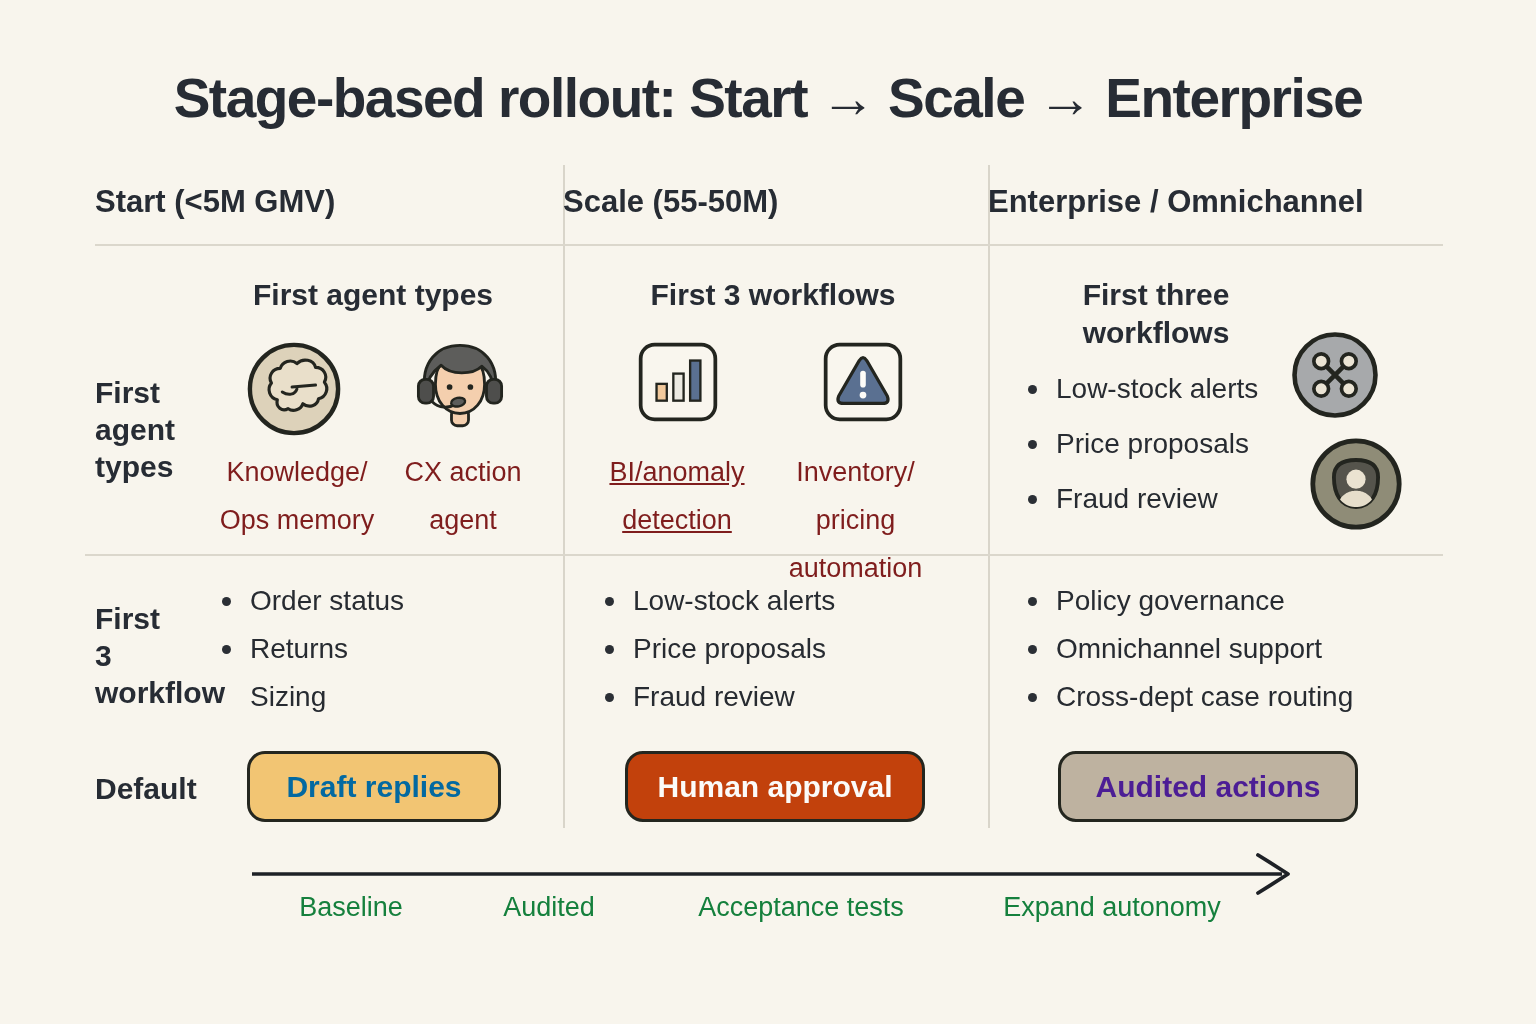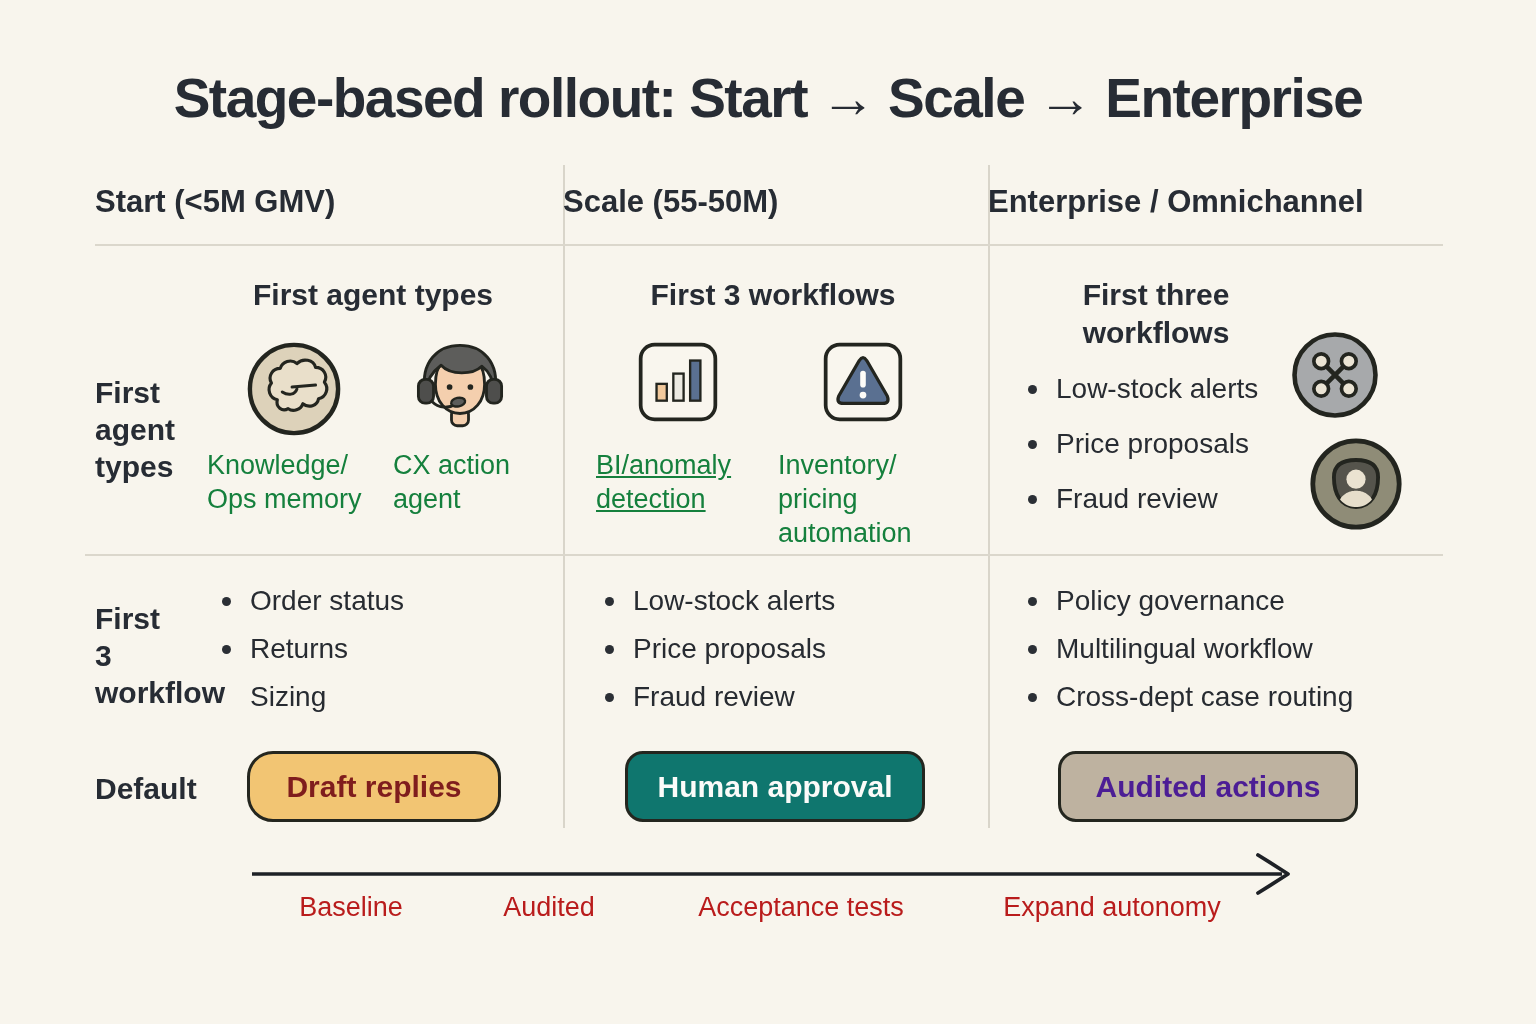--- a/index.html
+++ b/index.html
@@ -18,42 +18,42 @@
   }
   .vline{width:2px;background:#d9d5ca;top:165px;height:663px;}
   .hline{height:2px;background:#dbd7cc;}
   .row-label{
     font-size:30px;font-weight:700;line-height:37px;color:#272c34;white-space:normal;
   }
   .section-title{
     font-size:30px;font-weight:700;text-align:center;line-height:38px;color:#272c34;
   }
   .caption{
-    font-size:27px;line-height:34px;color:#15803d;
+    font-size:27px;line-height:48px;text-align:center;color:#7f1d1d;
   }
   .blist .li{
     display:flex;align-items:center;white-space:nowrap;
     font-size:28px;color:#272b31;height:34px;margin-bottom:14px;
   }
   .blist.wide .li{margin-bottom:21px;}
   .dot{
     width:9px;height:9px;border-radius:50%;background:#2b2f35;
     margin-right:19px;flex:0 0 auto;
   }
   .dot.hidden{visibility:hidden;}
   .chip{
     display:flex;align-items:center;justify-content:center;
     border:3.5px solid #24261f;border-radius:18px;
     font-size:30px;font-weight:700;box-sizing:border-box;height:71px;
   }
-  .chip.draft{background:#f2c573;color:#7f1d1d;border-radius:26px;}
-  .chip.approval{background:#0f766e;color:#fbfbf9;}
+  .chip.draft{background:#f2c573;color:#0369a1;}
+  .chip.approval{background:#c2410c;color:#fbfbf9;}
   .chip.audited{background:#beb2a0;color:#4c1d95;}
   .tl-label{
-    font-size:27px;color:#b91c1c;white-space:nowrap;transform:translateX(-50%);
+    font-size:27px;color:#15803d;white-space:nowrap;transform:translateX(-50%);
   }
   svg{display:block;}
 </style>
 </head>
 <body>
 
 <div class="canvas">
 
   <div class="abs title">Stage-based rollout: Start → Scale → Enterprise</div>
 
@@ -195,21 +195,21 @@
       </div>
   </div>
 
   <div class="abs blist" style="left:1028px;top:584px;">
     <div class="li">
         <span class="dot"></span>
         <span>Policy governance</span>
       </div>
     <div class="li">
         <span class="dot"></span>
-        <span>Multilingual workflow</span>
+        <span>Omnichannel support</span>
       </div>
     <div class="li">
         <span class="dot"></span>
         <span>Cross-dept case routing</span>
       </div>
   </div>
 
   <div class="abs chip draft" style="left:247px;top:751px;width:254px;">Draft replies</div>
   <div class="abs chip approval" style="left:625px;top:751px;width:300px;">Human approval</div>
   <div class="abs chip audited" style="left:1058px;top:751px;width:300px;">Audited actions</div>

